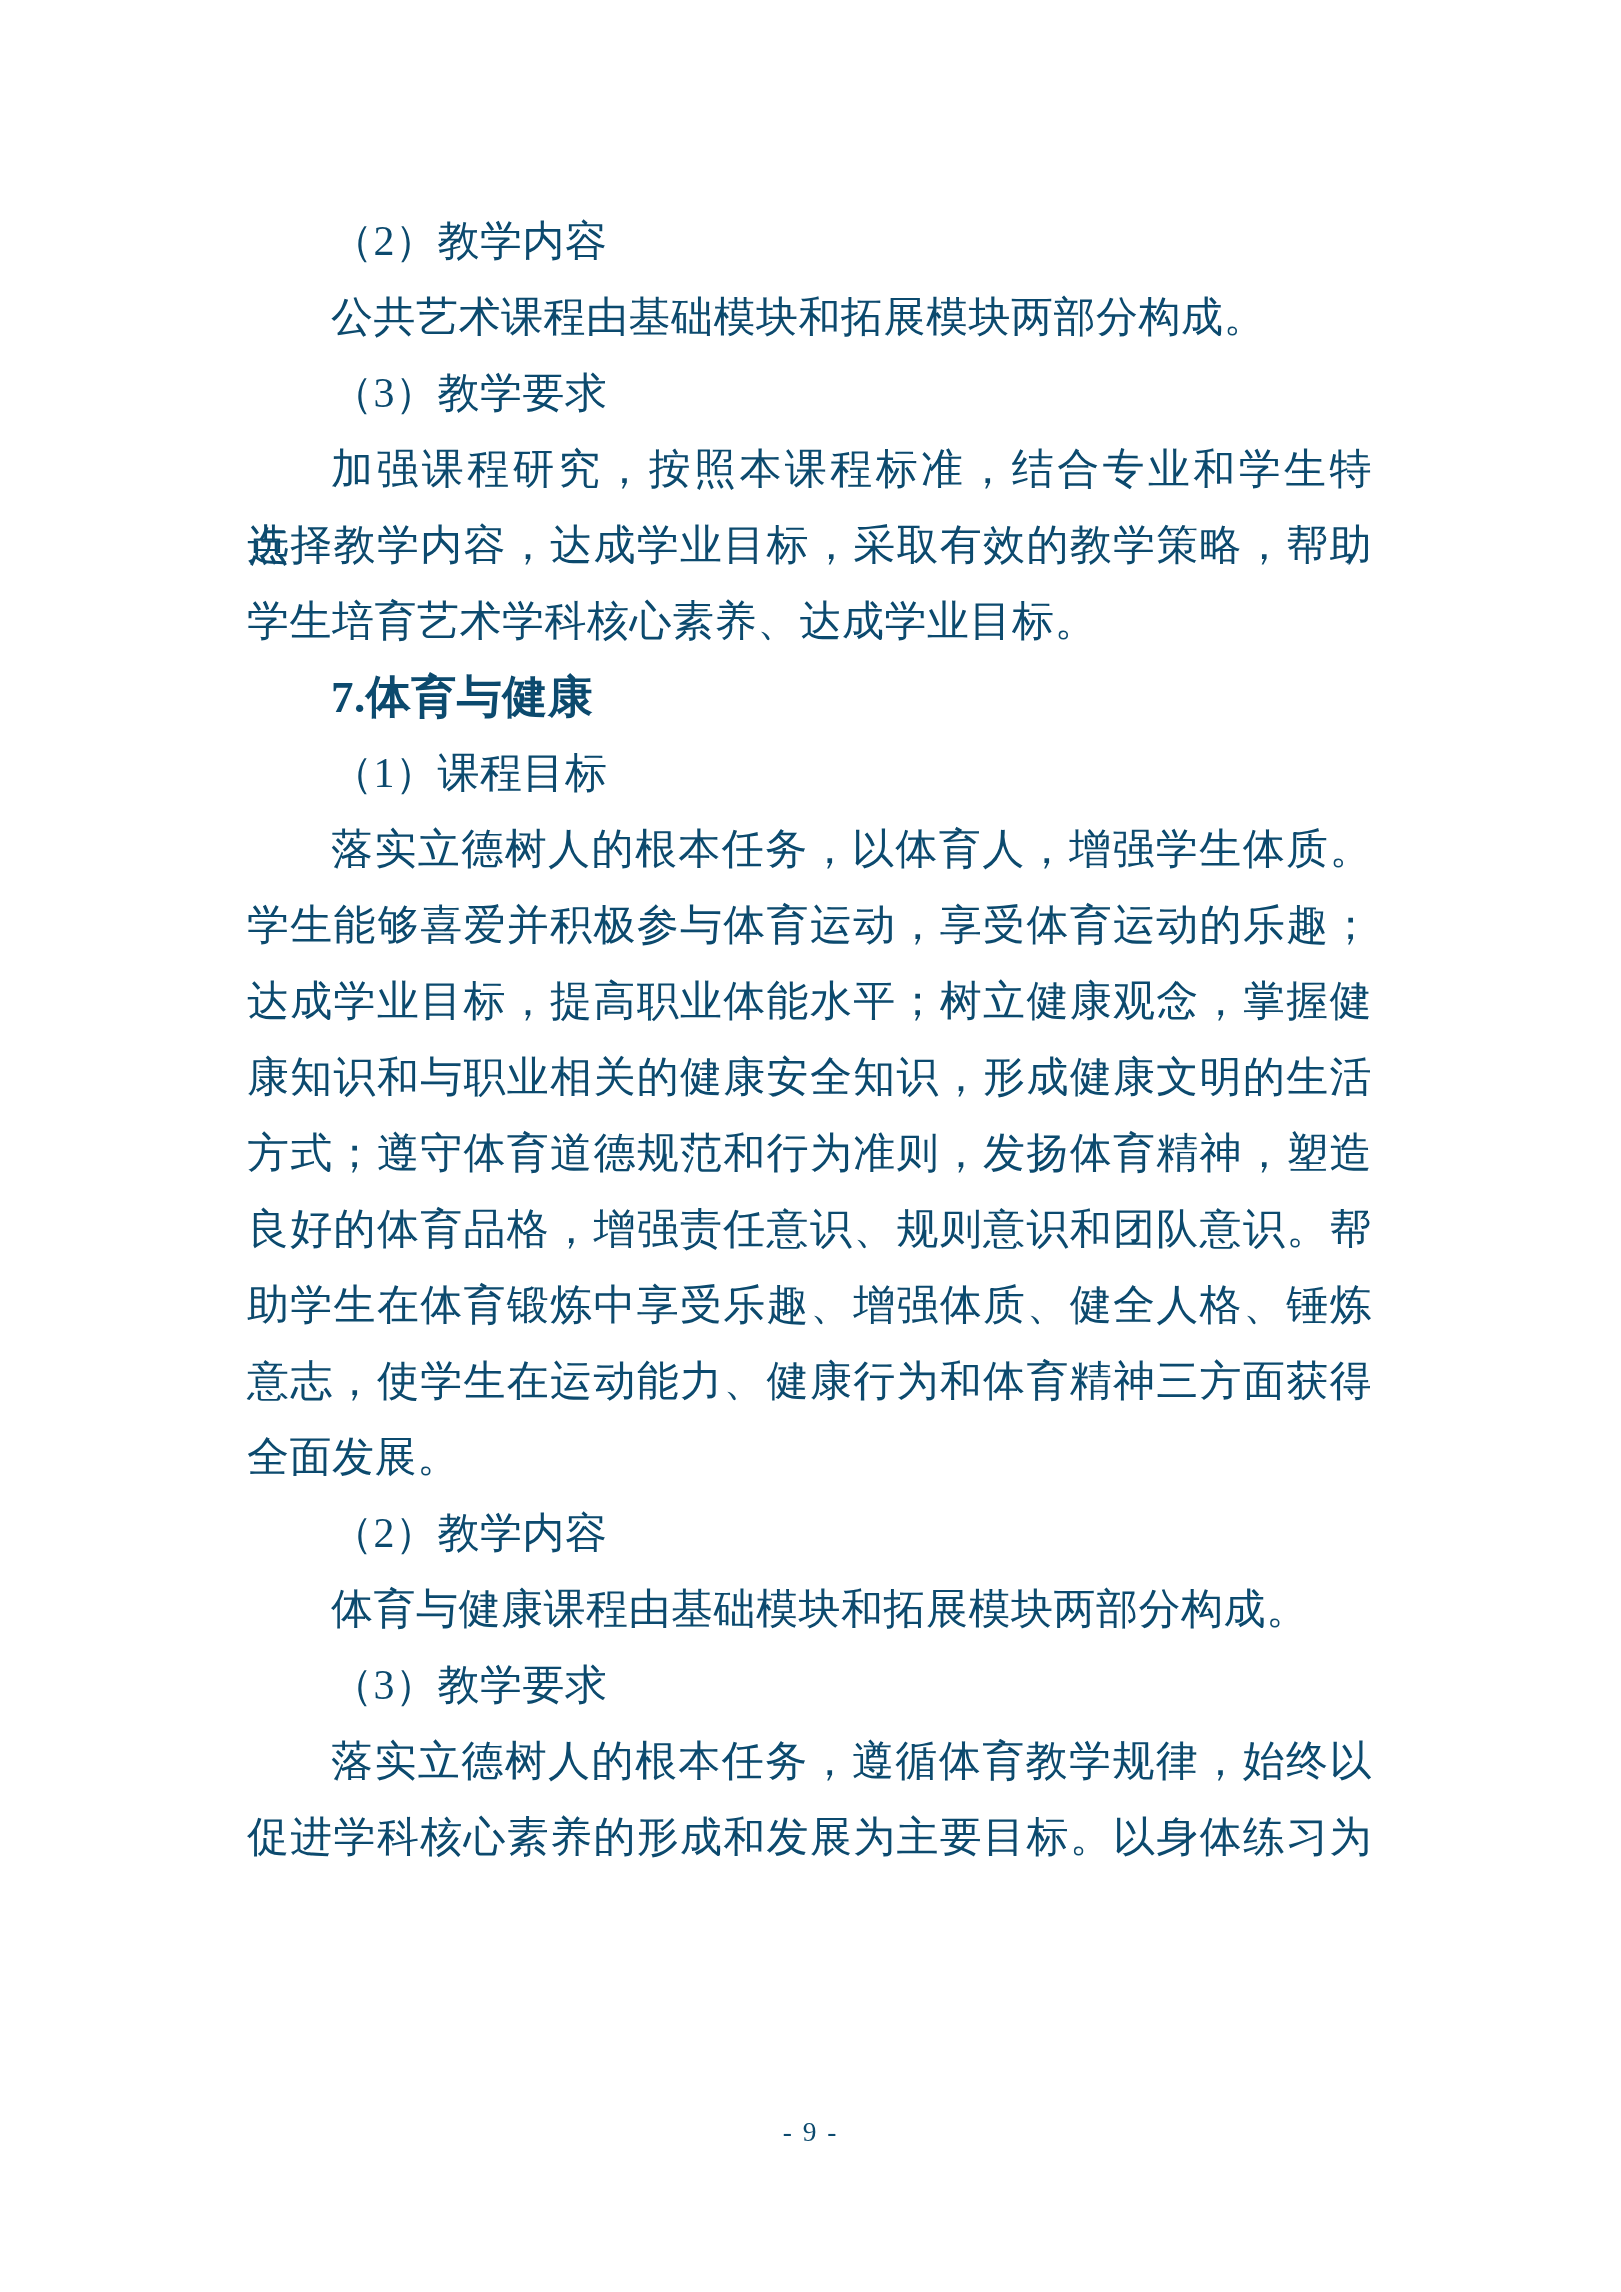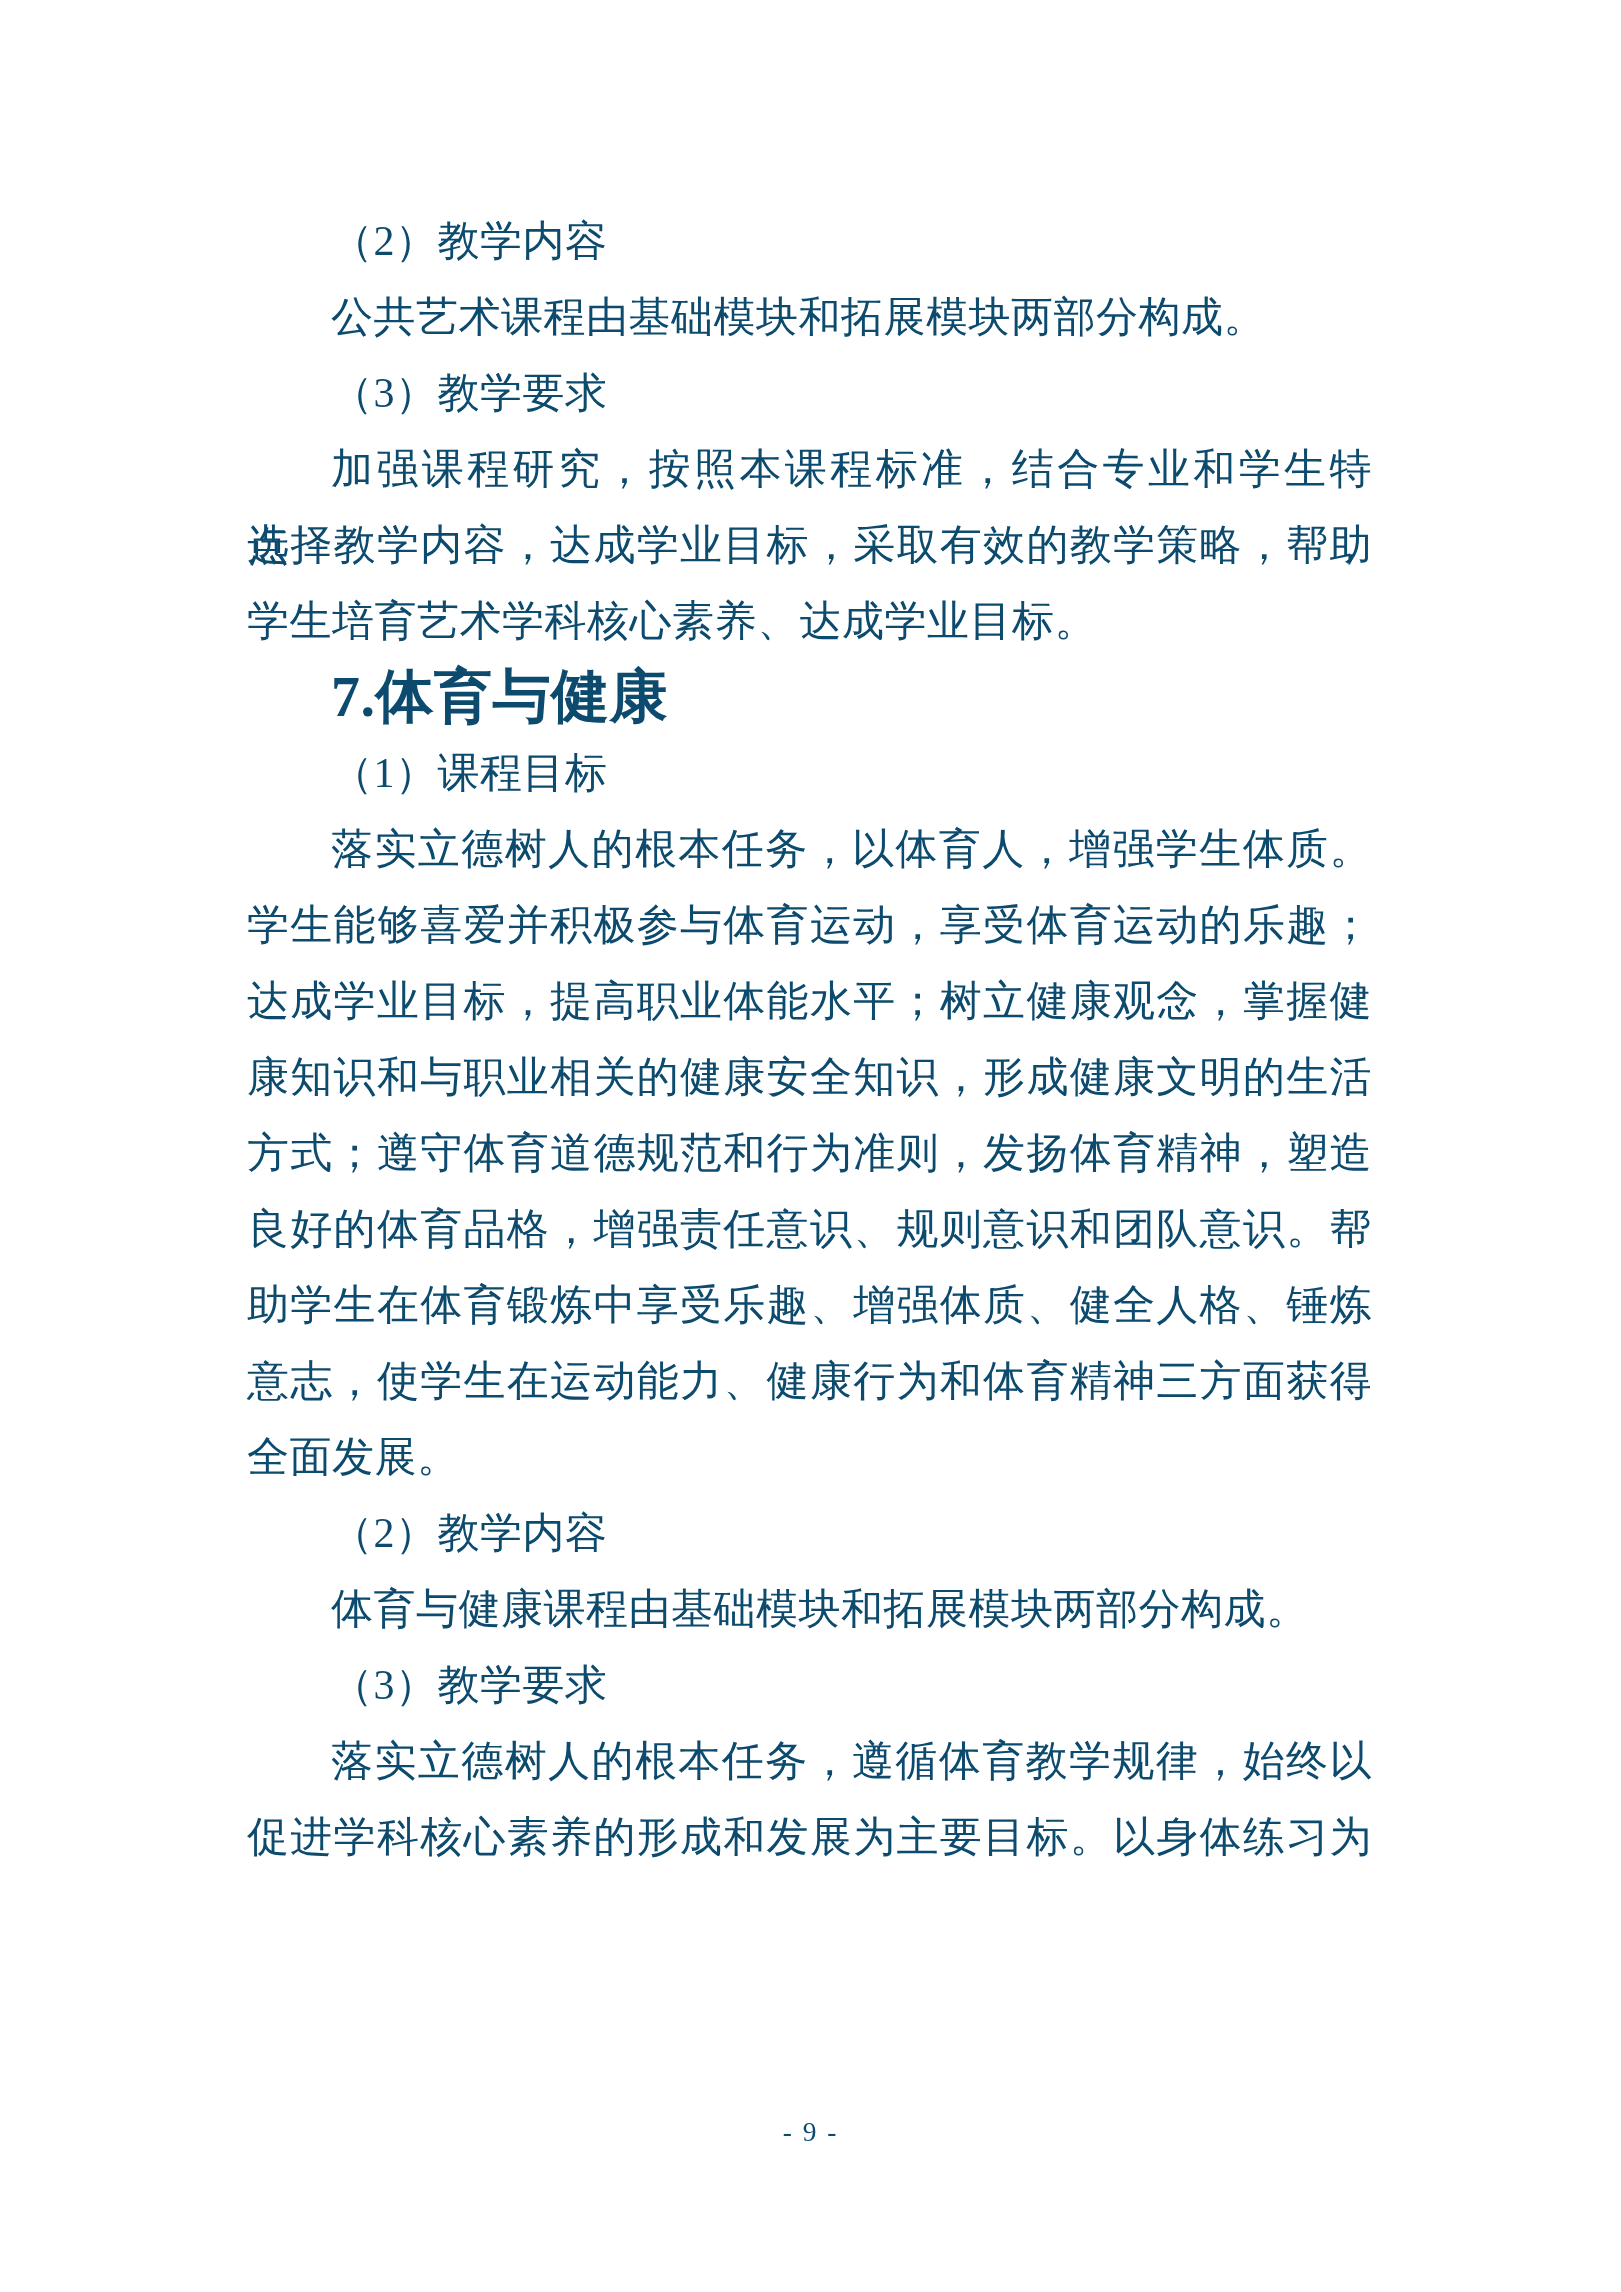--- a/index.html
+++ b/index.html
@@ -33,21 +33,21 @@
   }
   .line.fill {
     white-space: normal;
     text-align-last: justify;
   }
   .line.indent {
     text-indent: 84px;
   }
   .line.bold {
     font-weight: 700;
-    font-size: 58px;
+    font-size: 45px;
   }
   .footer {
     position: absolute;
     left: 0;
     top: 2117px;
     width: 100%;
     text-align: center;
     font-size: 27.4px;
     letter-spacing: 2px;
     font-family: "Liberation Serif", "DejaVu Serif", serif;

